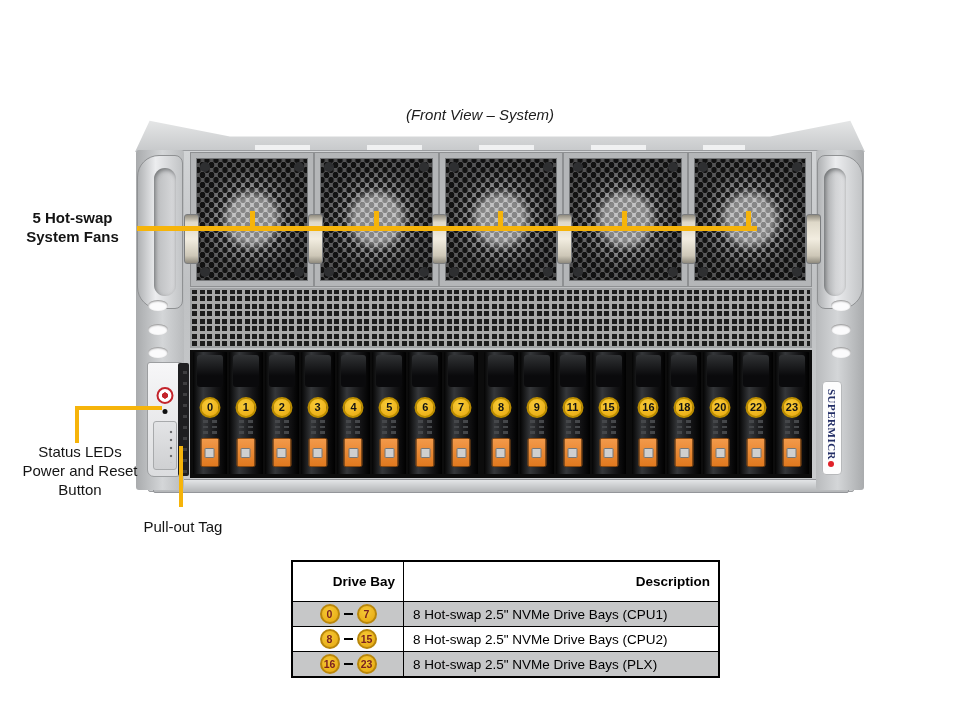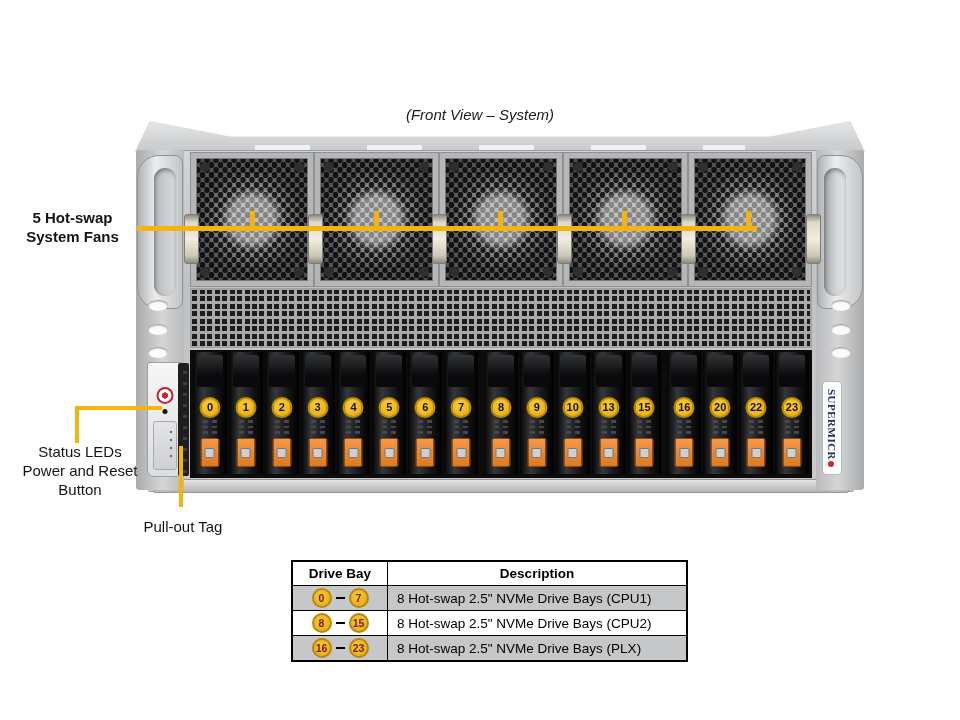--- a/index.html
+++ b/index.html
@@ -138,22 +138,22 @@
 
   .callout-label{position:absolute;font-size:15px;line-height:19px;text-align:center;color:#141414;}
   .fans-label{left:10px;top:208px;width:125px;font-weight:bold;}
   .status-label{left:-5px;top:442px;width:170px;}
   .pullout-label{left:128px;top:517px;width:110px;}
 
   
   .bay-table{position:absolute;left:291px;top:560px;border-collapse:collapse;
        background:#fff;border:2.5px solid #000;z-index:5;}
   .bay-table th,.bay-table td{border:1.5px solid #000;}
-  .bay-table th{height:23px;font-size:13.5px;font-weight:bold;text-align:center;
-       background:#fff;padding:0;}
+  .bay-table th{height:23px;font-size:13.5px;font-weight:bold;text-align:right;
+       background:#fff;padding:8px;}
   th.col-bay{width:94px;} th.col-desc{width:298px;}
   .bay-table td{height:24px;font-size:13.5px;padding:0;}
   td.desc{padding-left:9px;}
   tr.gray td{background:#c6c7c8;}
   tr.white td{background:#ffffff;}
   .bay-wrap{display:flex;align-items:center;justify-content:center;gap:4px;}
   .t-circle{width:16px;height:16px;border:2px solid #b8860b;border-radius:50%;
        background:radial-gradient(circle at 42% 35%,#f6c937,#e6a70e);
        color:#7b2020;font-size:10.5px;font-weight:bold;line-height:16px;text-align:center;}
   .t-dash{width:9px;height:2.5px;background:#000;}
@@ -247,33 +247,33 @@
           </div>
           <div class="drive-tray group-start">
             <span class="bay-circle">8</span>
             <span class="tray-latch"></span>
           </div>
           <div class="drive-tray">
             <span class="bay-circle">9</span>
             <span class="tray-latch"></span>
           </div>
           <div class="drive-tray">
-            <span class="bay-circle">10</span>
-            <span class="tray-latch"></span>
-          </div>
-          <div class="drive-tray">
-            <span class="bay-circle">13</span>
+            <span class="bay-circle">11</span>
             <span class="tray-latch"></span>
           </div>
           <div class="drive-tray">
             <span class="bay-circle">15</span>
             <span class="tray-latch"></span>
           </div>
           <div class="drive-tray group-start">
             <span class="bay-circle">16</span>
+            <span class="tray-latch"></span>
+          </div>
+          <div class="drive-tray">
+            <span class="bay-circle">18</span>
             <span class="tray-latch"></span>
           </div>
           <div class="drive-tray">
             <span class="bay-circle">20</span>
             <span class="tray-latch"></span>
           </div>
           <div class="drive-tray">
             <span class="bay-circle">22</span>
             <span class="tray-latch"></span>
           </div>

